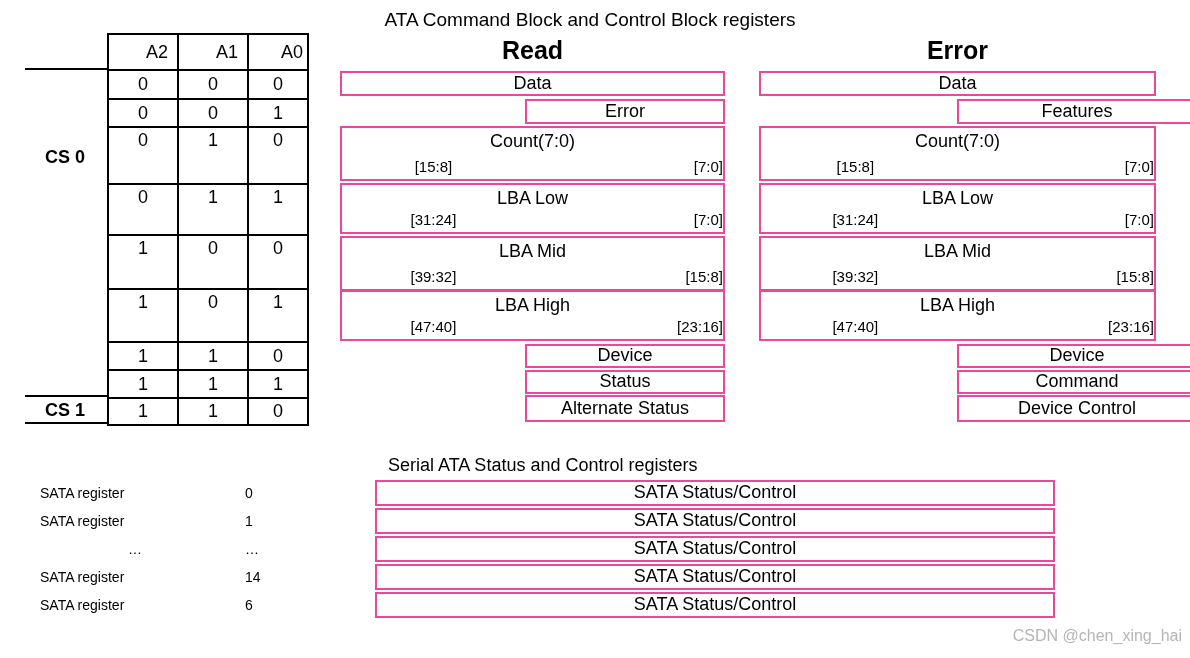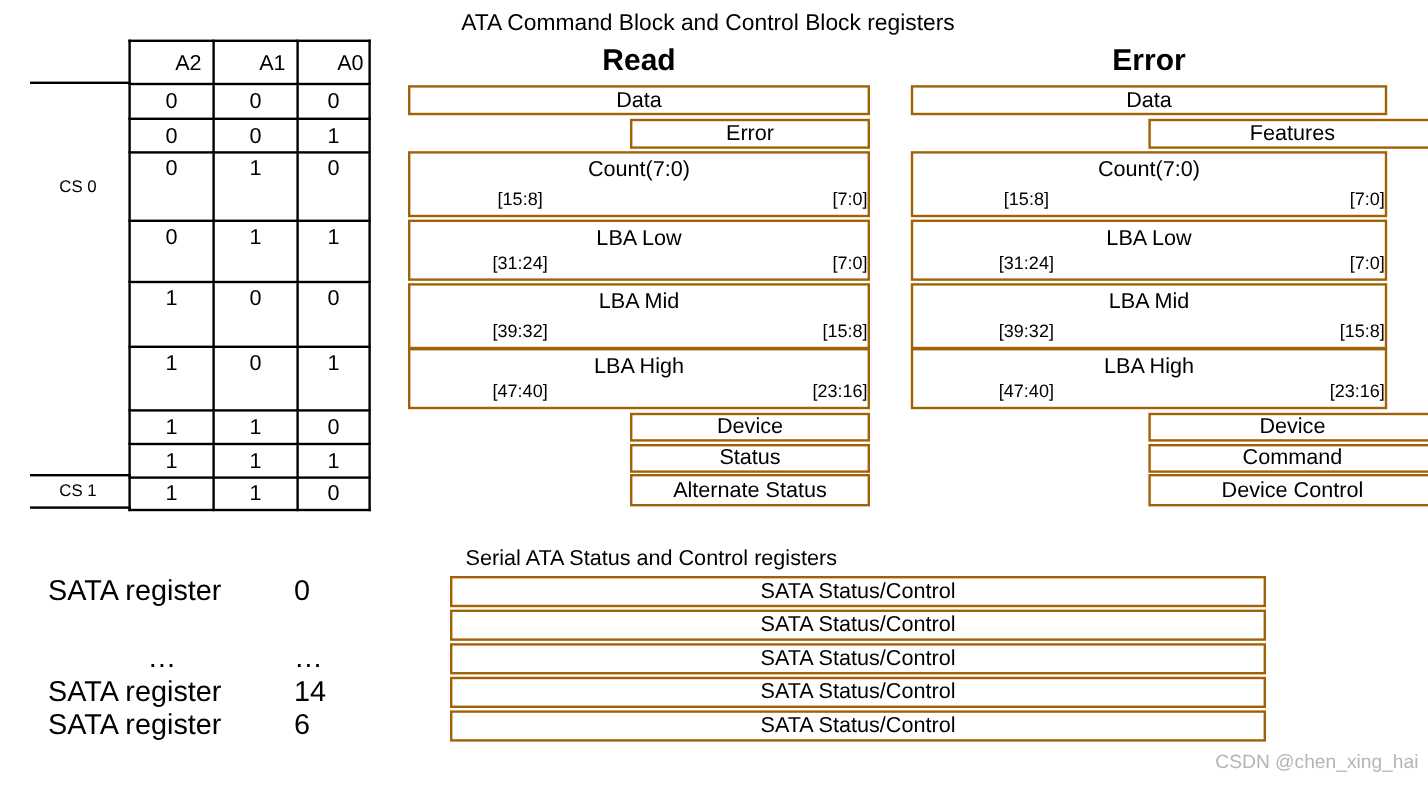--- a/index.html
+++ b/index.html
@@ -18,25 +18,25 @@
   tr.h0 td { height:36px;padding-left:28px; } tr.h1 td { height:29px; } tr.h2 td { height:28px; }
   tr.h3 td { height:57px; } tr.h4 td { height:51px; } tr.h5 td { height:54px; }
   tr.h6 td { height:53px; } tr.h7 td { height:28px; } tr.h8 td { height:28px; }
   tr.h9 td { height:27px; }
   tr.tall td { vertical-align:top; padding-top:2px; }
 
   .hline { position:absolute; height:2px; background:#000; }
   #cs0-line     { left:25px; top:68px;  width:84px; }
   #cs1-line-top { left:25px; top:395px; width:84px; }
   #cs1-line-bot { left:25px; top:422px; width:84px; }
-  .cs-label { position:absolute; left:26px; width:78px; text-align:center; font-size:14px; }
+  .cs-label { position:absolute; left:26px; width:78px; text-align:center; font-size:18px;font-weight:bold; }
   #cs0-label { top:147px; }
   #cs1-label { top:400px; }
 
-  .box { position:absolute; border:2px solid #a16207; background:#fff; display:flex;
+  .box { position:absolute; border:2px solid #ec4899; background:#fff; display:flex;
          align-items:center; justify-content:center; font-size:18px; line-height:1.1; }
   .read.full  { left:340px; width:385px; }
   .read.half  { left:525px; width:200px; }
   .write.full { left:759px; width:397px; }
   .write.half { left:957px; width:240px; }
   .row-data    { top:71px;  height:25px; }
   .row-err     { top:99px;  height:25px; }
   .row-count   { top:126px; height:55px; }
   .row-lbalow  { top:183px; height:51px; }
   .row-lbamid  { top:236px; height:55px; }
@@ -45,21 +45,21 @@
   .row-status  { top:370px; height:24px; }
   .row-alt     { top:395px; height:27px; }
   .tall { flex-direction:column; justify-content:space-between; padding:4px 0 4px; }
   .tall .sub { display:flex; width:100%; font-size:15px; }
   .tall .sub .hi { width:48%; text-align:center; }
   .tall .sub .lo { width:52%; text-align:right; }
 
   .sata-title { position:absolute; left:388px; top:455px; font-size:18px; }
   .sata-box { left:375px; width:680px; height:26px; }
   .s0 { top:480px; } .s1 { top:508px; } .s2 { top:536px; } .s3 { top:564px; } .s4 { top:592px; }
-  .reg-row { position:absolute; left:40px; height:26px; line-height:26px; font-size:24px; white-space:nowrap; }
+  .reg-row { position:absolute; left:40px; height:26px; line-height:26px; font-size:14px; white-space:nowrap; }
   .reg-row .rname { display:inline-block; width:190px; }
   .reg-row .ridx  { display:inline-block; width:50px; margin-left:15px; }
   .reg-row.dots .rname { text-align:center; }
 
   .watermark { position:absolute; right:8px; top:627px; font-size:16px; color:#b5b5b5; }
 </style>
 </head>
 <body>
 
 <div id="canvas">
@@ -200,20 +200,23 @@
   </div>
   <div class="box write half row-device">Device</div>
   <div class="box write half row-status">Command</div>
   <div class="box write half row-alt">Device Control</div>
 
   <div class="sata-title">Serial ATA Status and Control registers</div>
 
   <div class="reg-row s0">
     <span class="rname">SATA register</span><span class="ridx">0</span>
   </div>
+  <div class="reg-row s1">
+    <span class="rname">SATA register</span><span class="ridx">1</span>
+  </div>
   <div class="reg-row s2 dots">
     <span class="rname">…</span><span class="ridx">…</span>
   </div>
   <div class="reg-row s3">
     <span class="rname">SATA register</span><span class="ridx">14</span>
   </div>
   <div class="reg-row s4">
     <span class="rname">SATA register</span><span class="ridx">6</span>
   </div>
 

